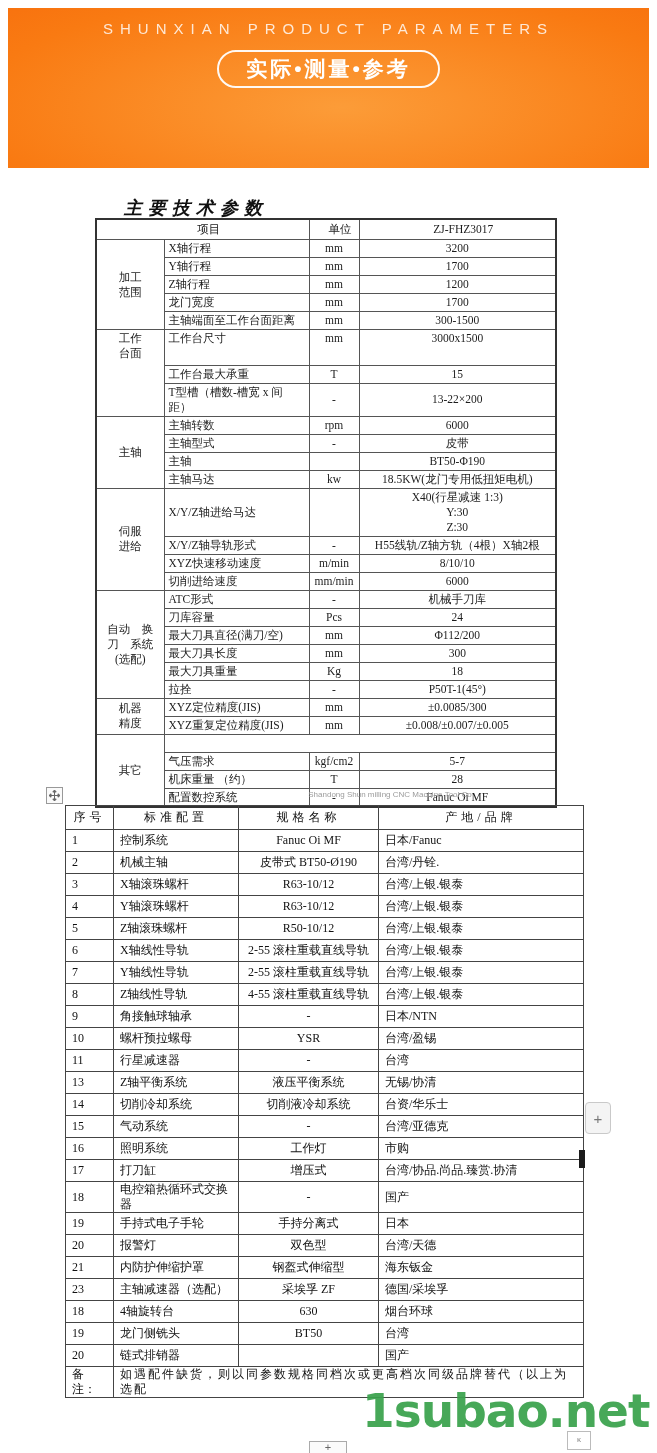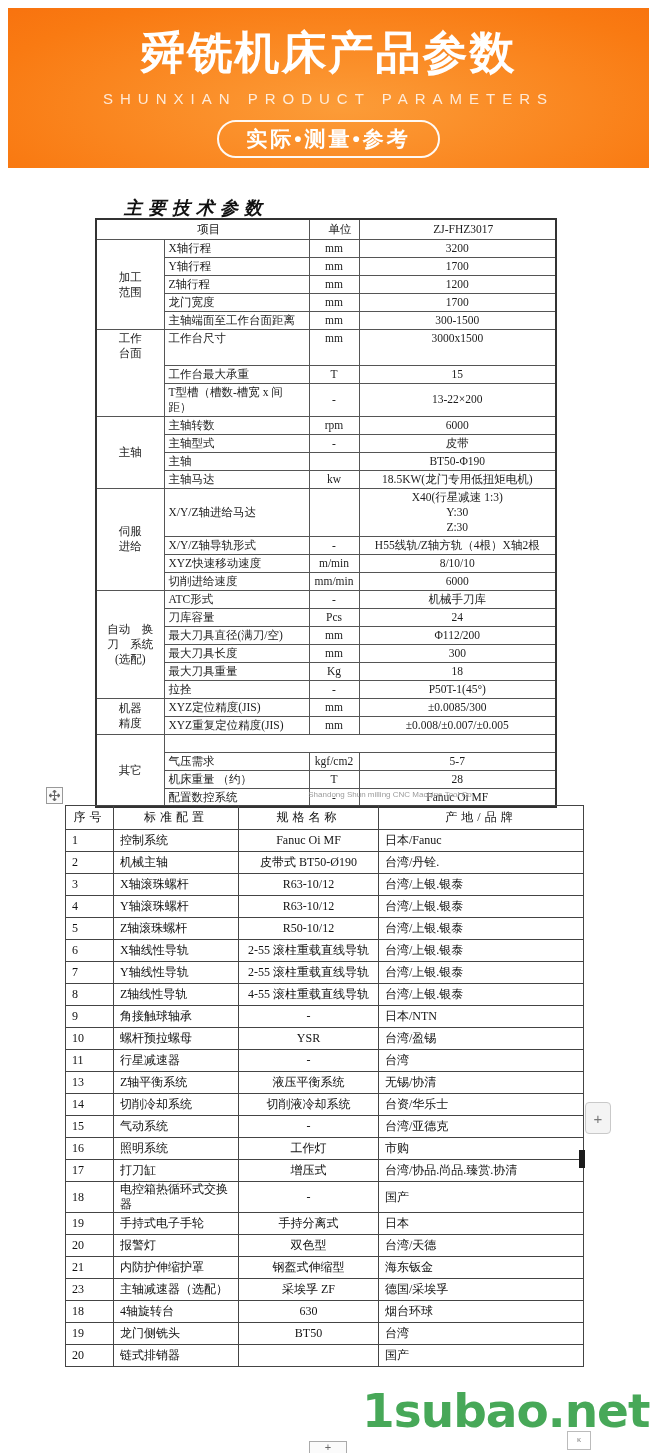--- a/index.html
+++ b/index.html
@@ -57,21 +57,20 @@
           background:#fbfbfb;color:#666;font-size:11px;text-align:center;line-height:11px;}
   .corner-box{position:absolute;left:567px;top:1431px;width:22px;height:17px;border:1px solid #bbb;
           background:#fff;font-size:8px;color:#888;text-align:center;line-height:15px;}
 </style>
 </head>
 <body>
 
 <div class="page">
 
   <header class="banner">
-    <div class="banner-title">舜铣机床产品参数</div>
     <div class="banner-subtitle">SHUNXIAN PRODUCT PARAMETERS</div>
     <div><span class="banner-badge">实际•测量•参考</span></div>
   </header>
 
   <h2 class="spec-title">主要技术参数</h2>
 
   <table class="spec-table">
     <colgroup>
         <col style="width:68px">
         <col style="width:145px">
@@ -409,20 +408,24 @@
           <td class="cfg-std">龙门侧铣头</td>
           <td class="cfg-spec">BT50</td>
           <td class="cfg-origin">台湾</td>
         </tr>
         <tr>
           <td class="cfg-no">20</td>
           <td class="cfg-std">链式排销器</td>
           <td class="cfg-spec"></td>
           <td class="cfg-origin">国产</td>
         </tr>
+        <tr>
+          <td class="remark-label">备注：</td>
+          <td class="remark-text" colspan="3">如遇配件缺货，则以同参数规格同档次或更高档次同级品牌替代（以上为选配</td>
+        </tr>
       </tbody>
   </table>
 
   <div class="plus-fab">+</div>
   <div class="selection-bar"></div>
   <div class="watermark">1subao.net</div>
   <div class="bottom-plus">+</div>
   <div class="corner-box">ĸ</div>
 
 </div>

